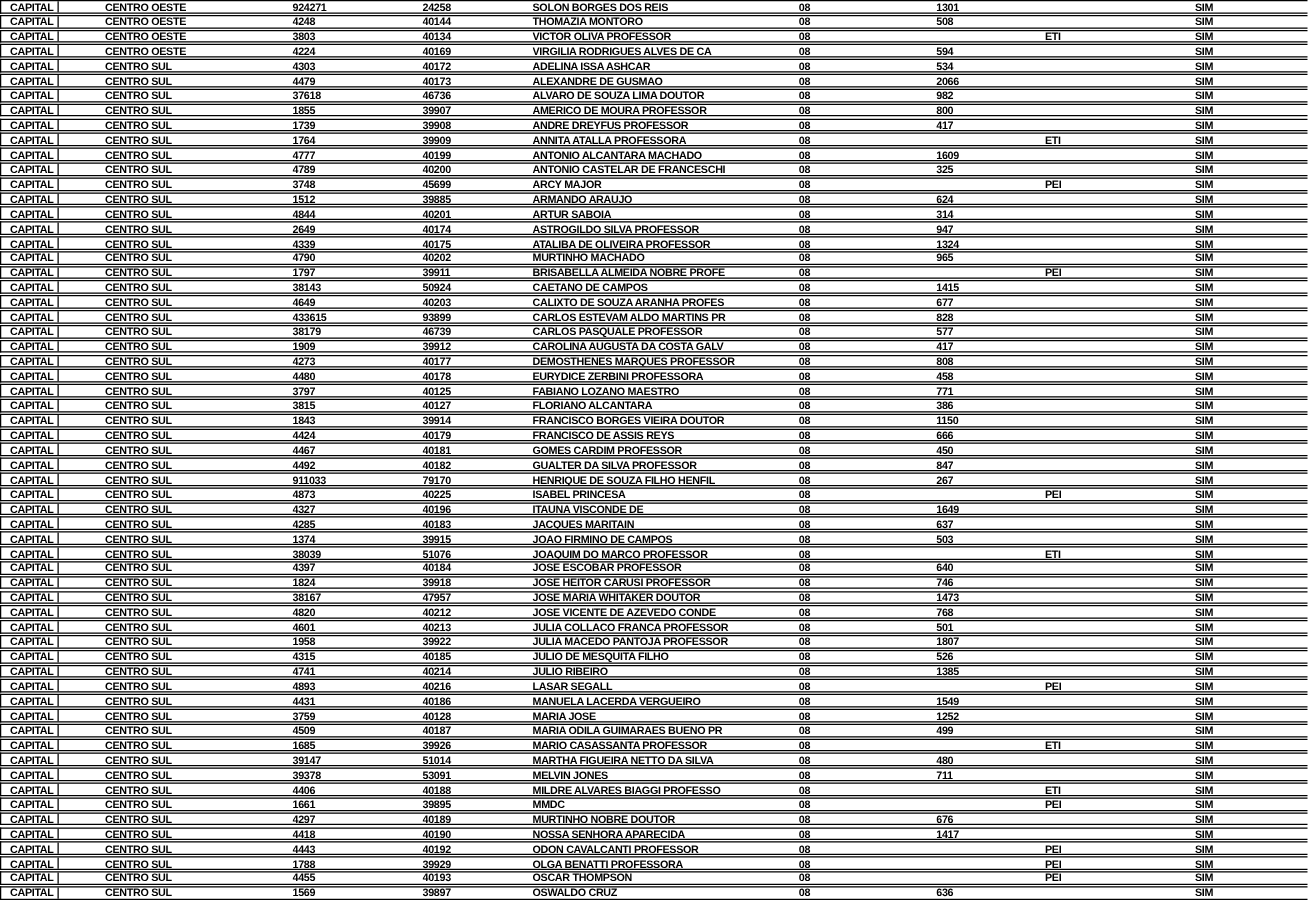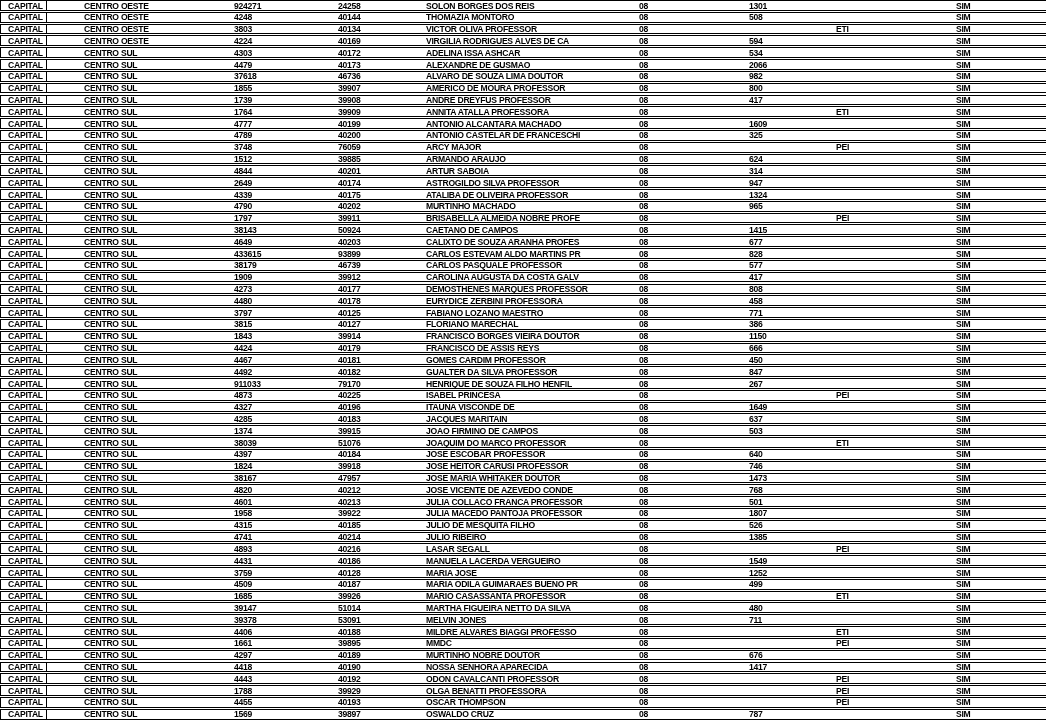--- a/index.html
+++ b/index.html
@@ -177,21 +177,21 @@
     <div class="cell c4">ANTONIO CASTELAR DE FRANCESCHI</div>
     <div class="cell c5">08</div>
     <div class="cell c6">325</div>
     <div class="cell c7"></div>
     <div class="cell c8">SIM</div>
   </div>
     <div class="row">
     <div class="cell c0">CAPITAL</div>
     <div class="cell c1">CENTRO SUL</div>
     <div class="cell c2">3748</div>
-    <div class="cell c3">76059</div>
+    <div class="cell c3">45699</div>
     <div class="cell c4">ARCY MAJOR</div>
     <div class="cell c5">08</div>
     <div class="cell c6"></div>
     <div class="cell c7">PEI</div>
     <div class="cell c8">SIM</div>
   </div>
     <div class="row">
     <div class="cell c0">CAPITAL</div>
     <div class="cell c1">CENTRO SUL</div>
     <div class="cell c2">1512</div>
@@ -343,21 +343,21 @@
     <div class="cell c5">08</div>
     <div class="cell c6">771</div>
     <div class="cell c7"></div>
     <div class="cell c8">SIM</div>
   </div>
     <div class="row">
     <div class="cell c0">CAPITAL</div>
     <div class="cell c1">CENTRO SUL</div>
     <div class="cell c2">3815</div>
     <div class="cell c3">40127</div>
-    <div class="cell c4">FLORIANO MARECHAL</div>
+    <div class="cell c4">FLORIANO ALCANTARA</div>
     <div class="cell c5">08</div>
     <div class="cell c6">386</div>
     <div class="cell c7"></div>
     <div class="cell c8">SIM</div>
   </div>
     <div class="row">
     <div class="cell c0">CAPITAL</div>
     <div class="cell c1">CENTRO SUL</div>
     <div class="cell c2">1843</div>
     <div class="cell c3">39914</div>
@@ -708,17 +708,17 @@
     <div class="cell c7">PEI</div>
     <div class="cell c8">SIM</div>
   </div>
     <div class="row">
     <div class="cell c0">CAPITAL</div>
     <div class="cell c1">CENTRO SUL</div>
     <div class="cell c2">1569</div>
     <div class="cell c3">39897</div>
     <div class="cell c4">OSWALDO CRUZ</div>
     <div class="cell c5">08</div>
-    <div class="cell c6">787</div>
+    <div class="cell c6">636</div>
     <div class="cell c7"></div>
     <div class="cell c8">SIM</div>
   </div>
   </div>
 
 </body></html>

